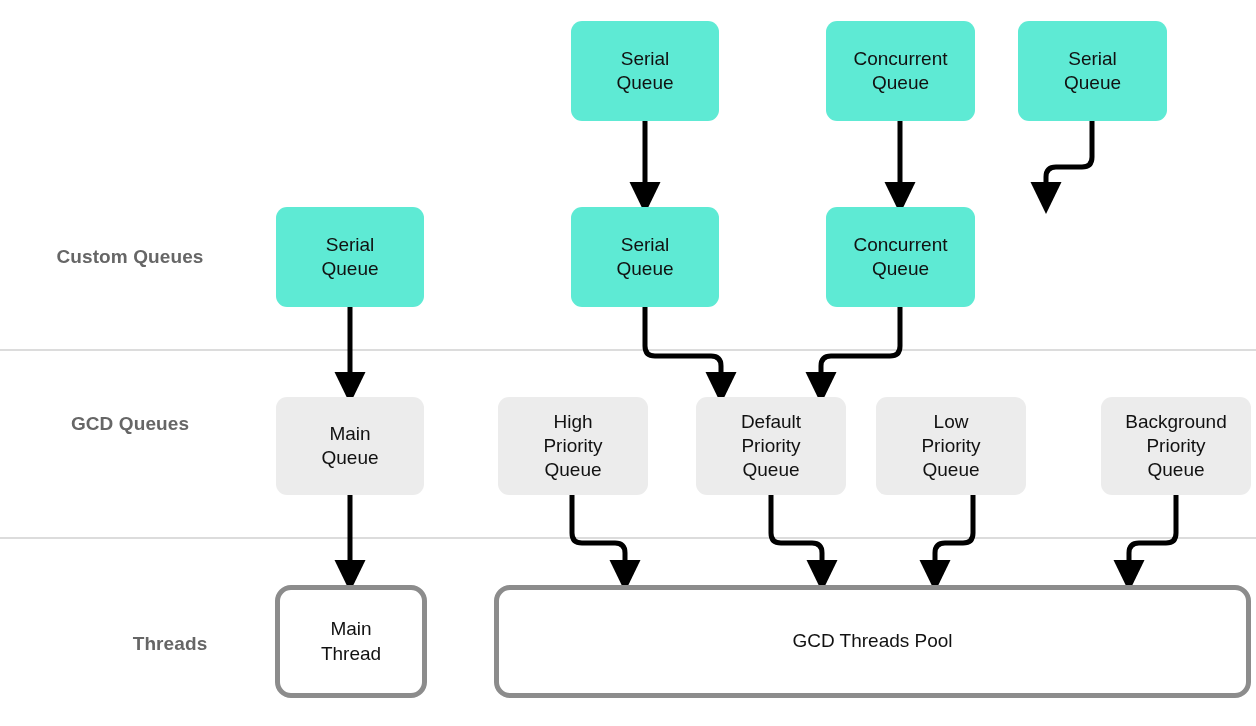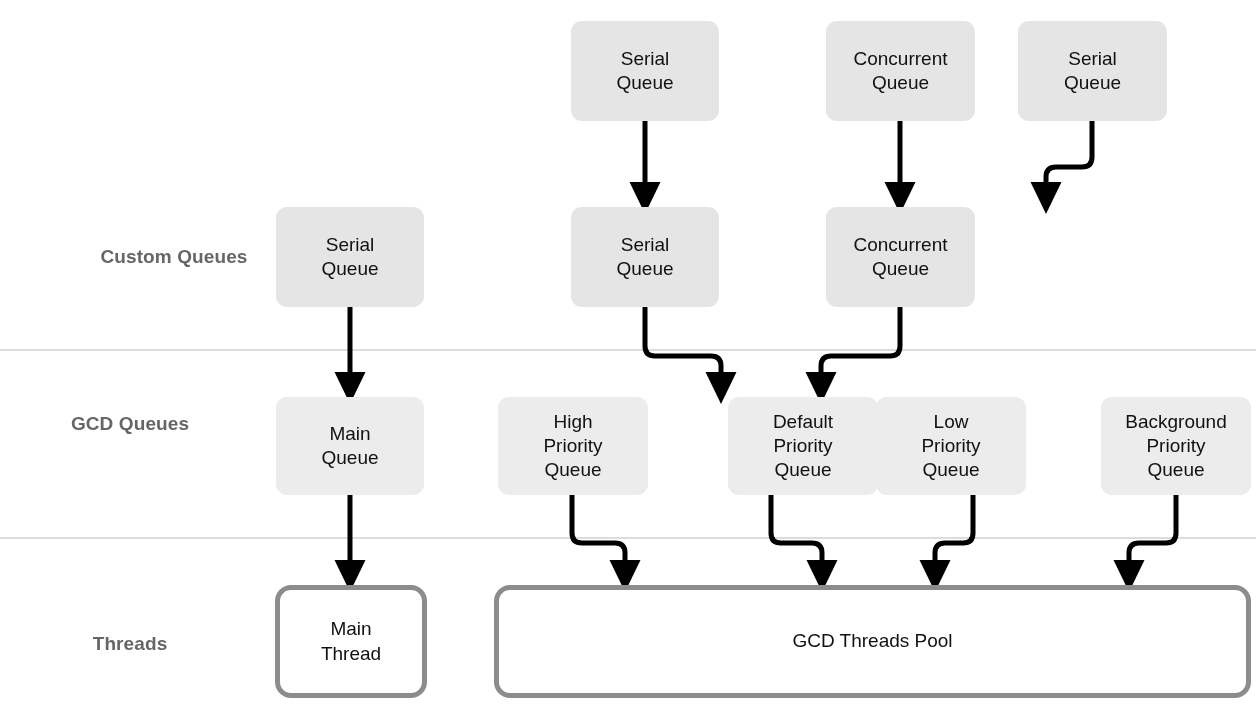--- a/index.html
+++ b/index.html
@@ -42,21 +42,21 @@
     justify-content: center;
     text-align: center;
     font-family: "Liberation Sans", sans-serif;
     font-size: 19px;
     line-height: 1.28;
     color: #111111;
     border-radius: 11px;
     white-space: pre-line;
   }
   .node.custom {
-    background: #e5e5e5;
+    background: #5eead4;
   }
   .node.gcd {
     background: #ececec;
   }
   .node.thread {
     background: #ffffff;
     border: 5px solid #8c8c8c;
     border-radius: 16px;
   }
   .node .node-text {
@@ -91,44 +91,44 @@
         <path d="M 900 307 L 900 346 Q 900 356 890 356 L 831 356 Q 821 356 821 366 L 821 375" fill="none" stroke="#000000" stroke-width="5" stroke-linecap="butt" stroke-linejoin="round" marker-end="url(#arrowhead)"></path>
         <path d="M 350 495 L 350 563" fill="none" stroke="#000000" stroke-width="5" stroke-linecap="butt" stroke-linejoin="round" marker-end="url(#arrowhead)"></path>
         <path d="M 572 495 L 572 533 Q 572 543 582 543 L 615 543 Q 625 543 625 553 L 625 563" fill="none" stroke="#000000" stroke-width="5" stroke-linecap="butt" stroke-linejoin="round" marker-end="url(#arrowhead)"></path>
         <path d="M 771 495 L 771 533 Q 771 543 781 543 L 812 543 Q 822 543 822 553 L 822 563" fill="none" stroke="#000000" stroke-width="5" stroke-linecap="butt" stroke-linejoin="round" marker-end="url(#arrowhead)"></path>
         <path d="M 973 495 L 973 533 Q 973 543 963 543 L 945 543 Q 935 543 935 553 L 935 563" fill="none" stroke="#000000" stroke-width="5" stroke-linecap="butt" stroke-linejoin="round" marker-end="url(#arrowhead)"></path>
         <path d="M 1176 495 L 1176 533 Q 1176 543 1166 543 L 1139 543 Q 1129 543 1129 553 L 1129 563" fill="none" stroke="#000000" stroke-width="5" stroke-linecap="butt" stroke-linejoin="round" marker-end="url(#arrowhead)"></path>
       </g>
   </svg>
 
   <div id="row-labels">
-      <div class="row-label" style="top: 257px; margin-left: 44px;">Custom Queues</div>
+      <div class="row-label" style="top: 257px;">Custom Queues</div>
       <div class="row-label" style="top: 424px;">GCD Queues</div>
-      <div class="row-label" style="top: 644px;">Threads</div>
+      <div class="row-label" style="top: 644px; padding-left: 40px;">Threads</div>
     </div>
 
   <div id="nodes">
       <div class="node custom" style="left: 571px; top: 21px; width: 148px; height: 100px;"><span class="node-text">Serial
 Queue</span></div>
       <div class="node custom" style="left: 826px; top: 21px; width: 149px; height: 100px;"><span class="node-text">Concurrent
 Queue</span></div>
       <div class="node custom" style="left: 1018px; top: 21px; width: 149px; height: 100px;"><span class="node-text">Serial
 Queue</span></div>
       <div class="node custom" style="left: 276px; top: 207px; width: 148px; height: 100px;"><span class="node-text">Serial
 Queue</span></div>
       <div class="node custom" style="left: 571px; top: 207px; width: 148px; height: 100px;"><span class="node-text">Serial
 Queue</span></div>
       <div class="node custom" style="left: 826px; top: 207px; width: 149px; height: 100px;"><span class="node-text">Concurrent
 Queue</span></div>
       <div class="node gcd" style="left: 276px; top: 397px; width: 148px; height: 98px;"><span class="node-text">Main
 Queue</span></div>
       <div class="node gcd" style="left: 498px; top: 397px; width: 150px; height: 98px;"><span class="node-text">High
 Priority
 Queue</span></div>
-      <div class="node gcd" style="left: 696px; top: 397px; width: 150px; height: 98px; margin-left: 32px;"><span class="node-text">Default
+      <div class="node gcd" style="left: 696px; top: 397px; width: 150px; height: 98px;"><span class="node-text">Default
 Priority
 Queue</span></div>
       <div class="node gcd" style="left: 876px; top: 397px; width: 150px; height: 98px;"><span class="node-text">Low
 Priority
 Queue</span></div>
       <div class="node gcd" style="left: 1101px; top: 397px; width: 150px; height: 98px;"><span class="node-text">Background
 Priority
 Queue</span></div>
       <div class="node thread" style="left: 275px; top: 585px; width: 152px; height: 113px;"><span class="node-text">Main
 Thread</span></div>

